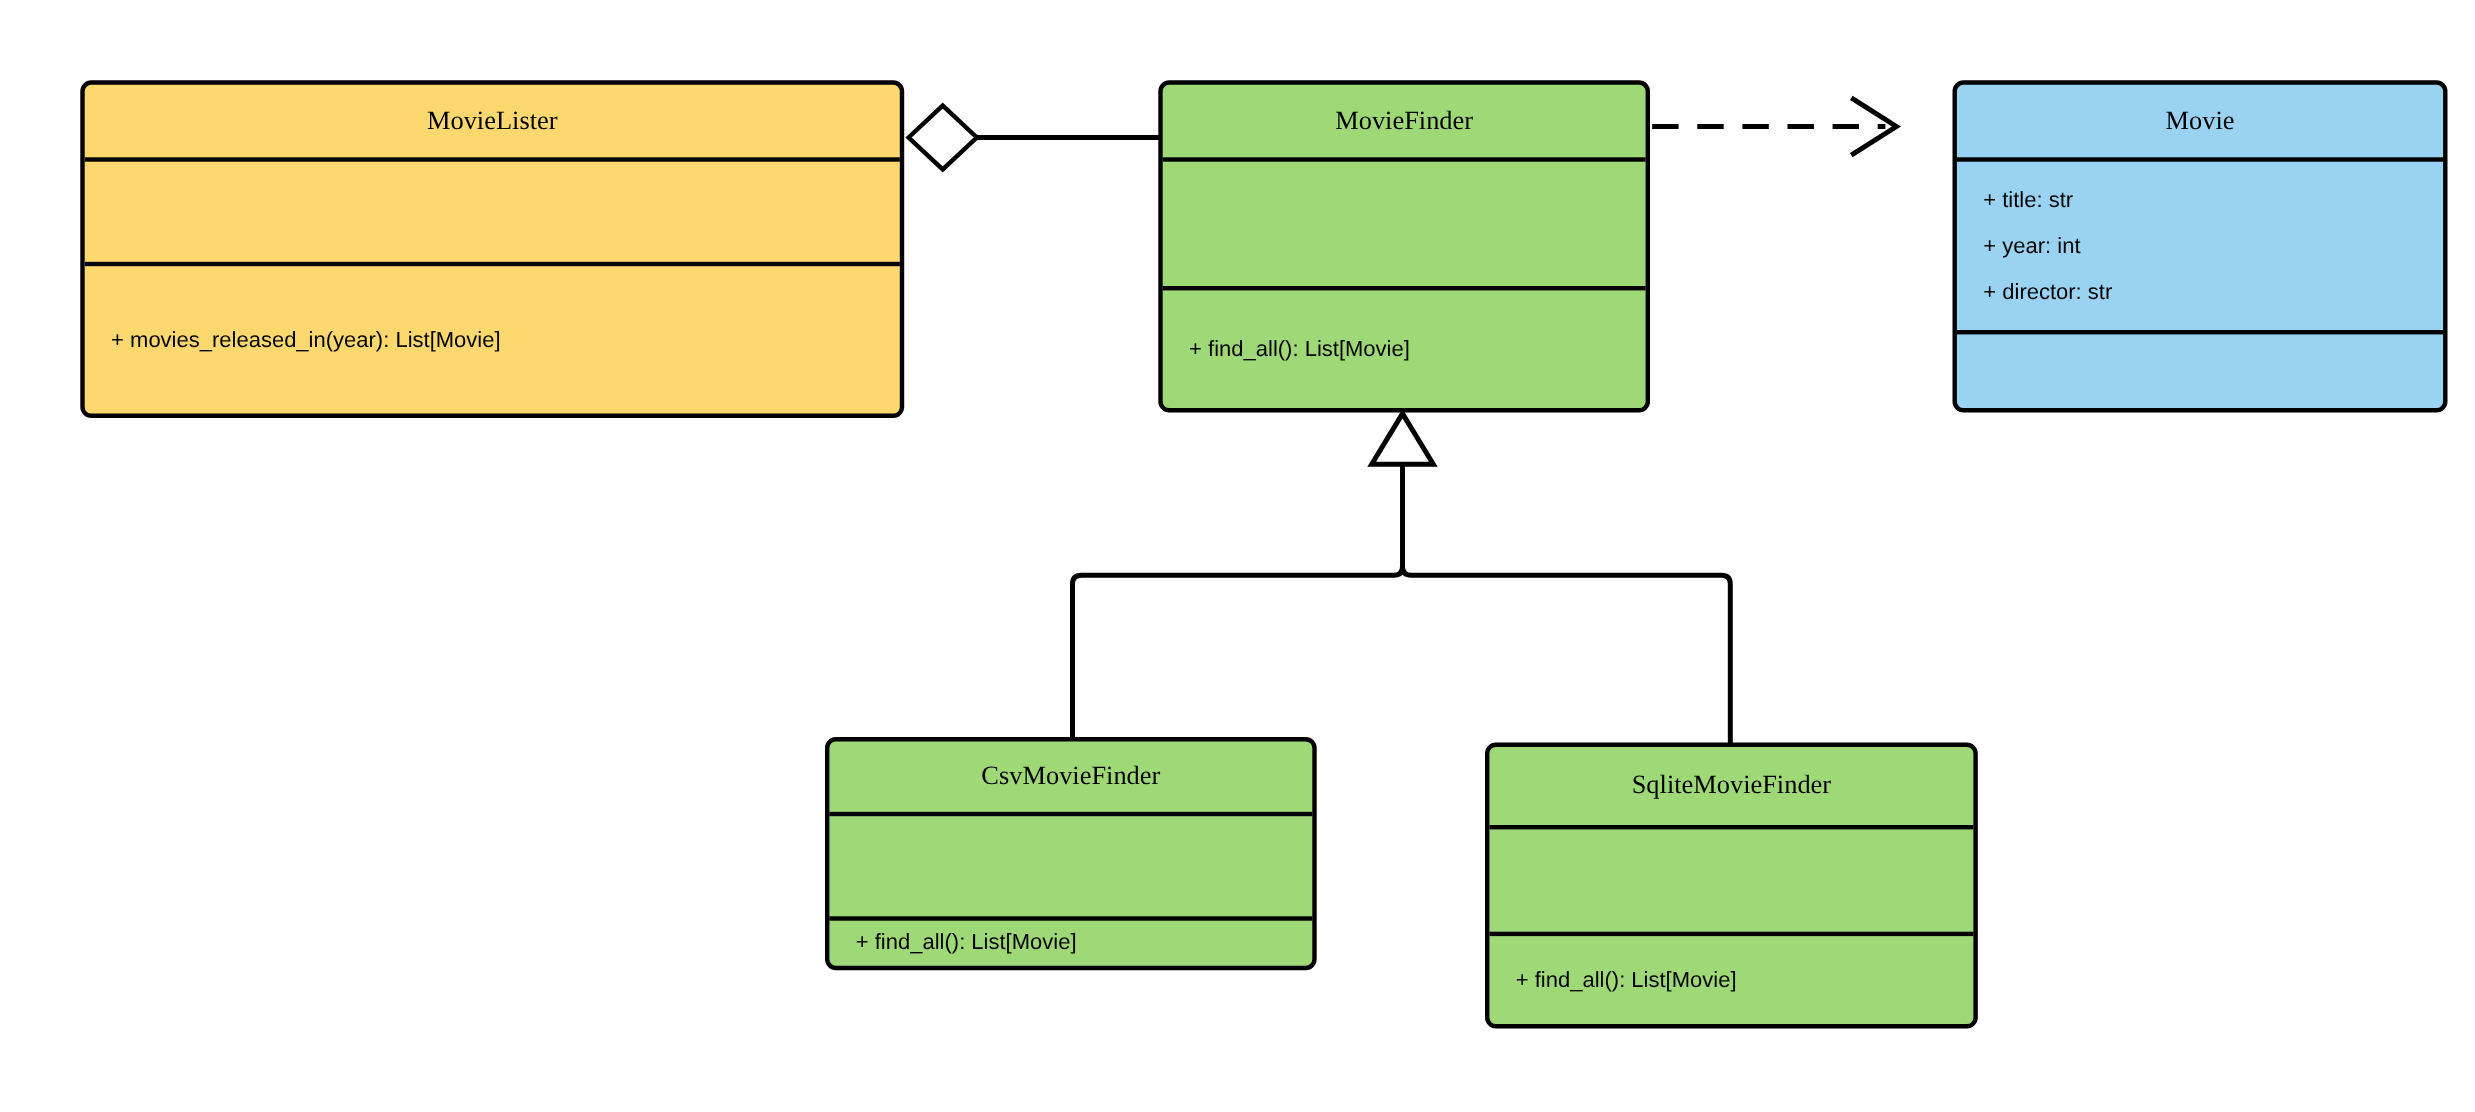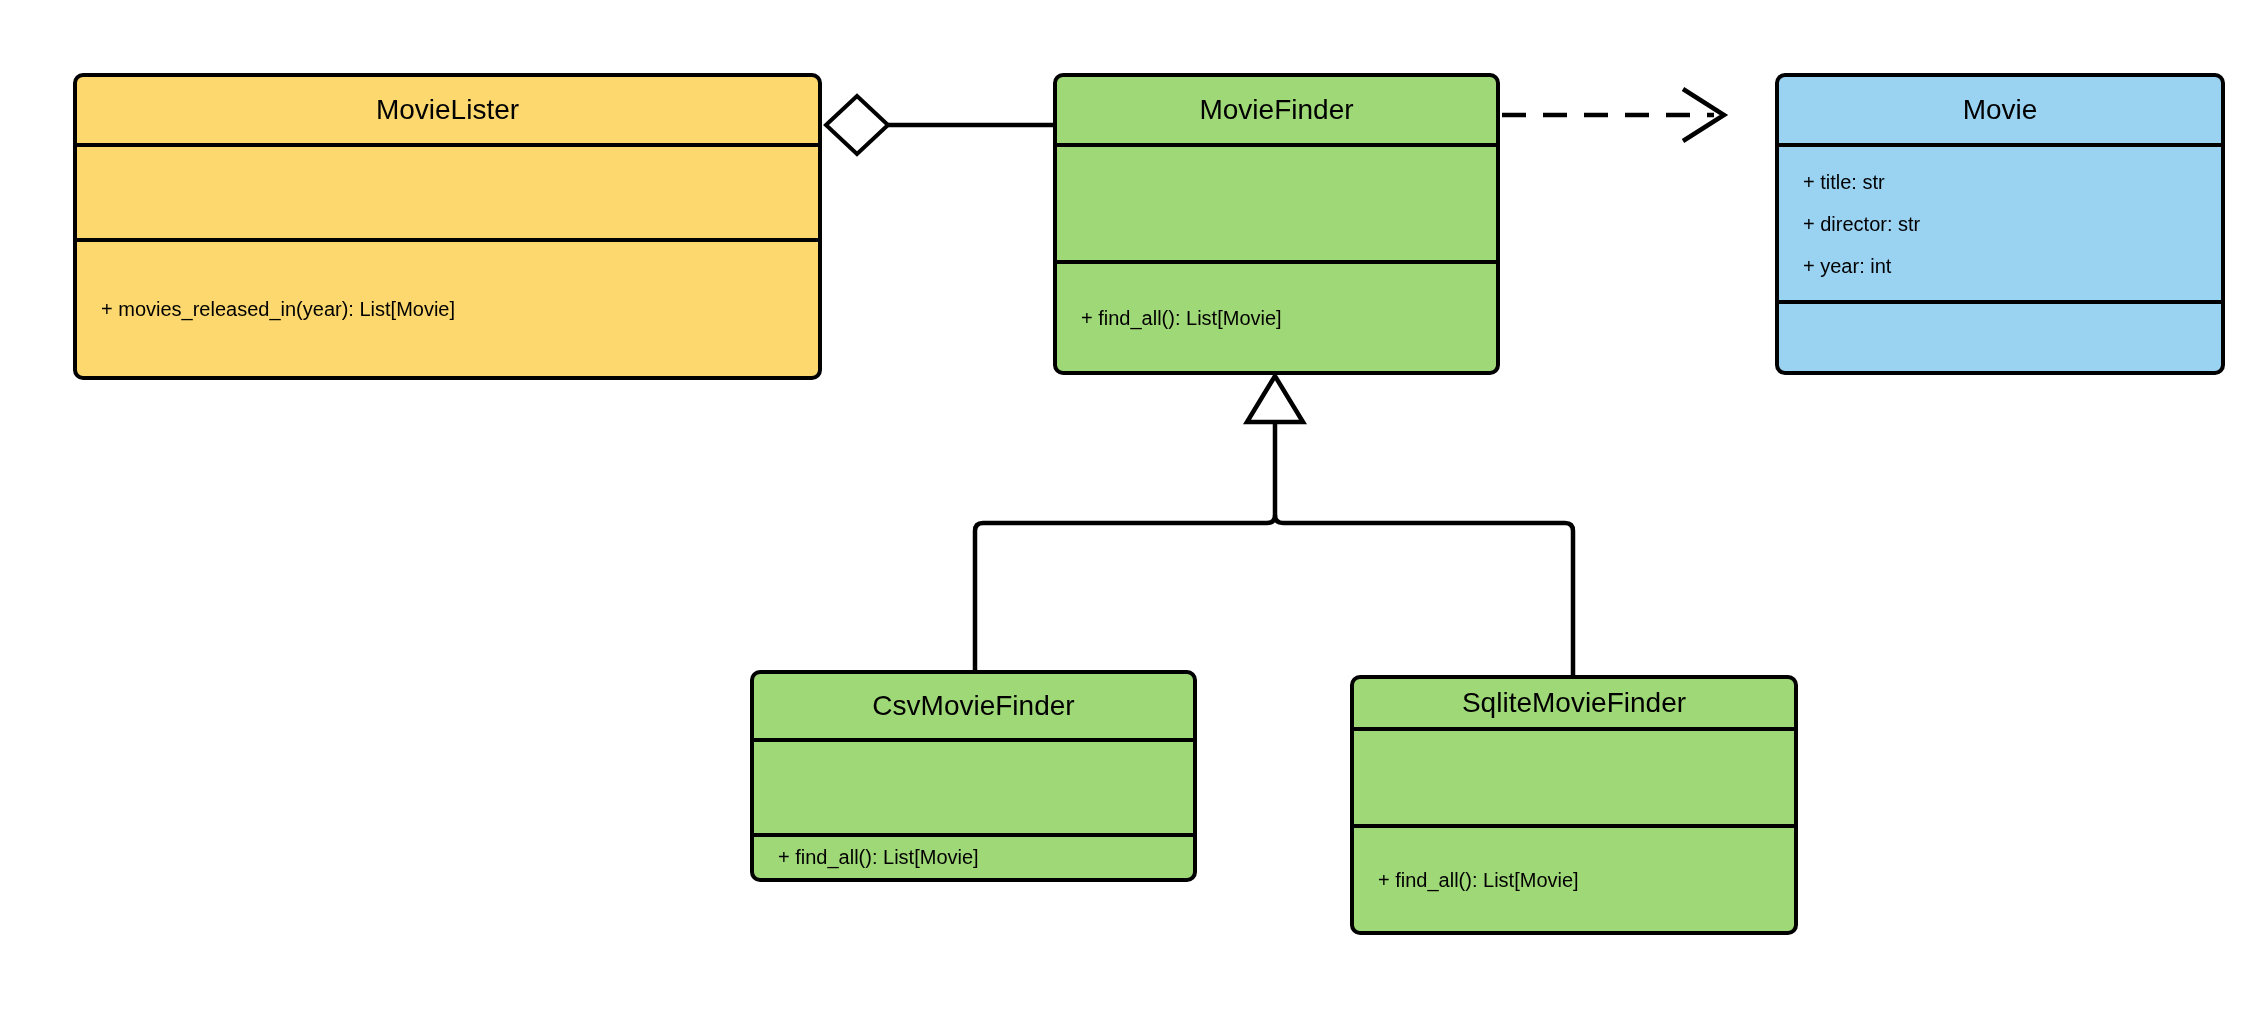--- a/index.html
+++ b/index.html
@@ -27,22 +27,23 @@
     border-radius: 10px;
     display: flex;
     flex-direction: column;
   }
 
   .uml-head {
     flex: 0 0 auto;
     display: flex;
     align-items: center;
     justify-content: center;
-    font-size: 28px;
+    font-size: 24px;
     white-space: nowrap;
+    font-family: Liberation Serif, serif;
   }
 
   .uml-section {
     border-top: 4px solid #000;
     display: flex;
     flex-direction: column;
     justify-content: center;
     padding-left: 24px;
     font-size: 20px;
     line-height: 42px;
@@ -89,35 +90,35 @@
     <div class="uml-section" style="height:117px"></div>
     <div class="uml-section uml-methods">
       <div>+ find_all(): List[Movie]</div>
     </div>
   </div>
 
   <div class="uml-class" style="left: 1727px; top: 73px; width: 450px; height: 302px; background-color: rgb(154, 210, 242); margin-left: 48px;">
     <div class="uml-head" style="height:66px">Movie</div>
     <div class="uml-section" style="height:157px">
       <div>+ title: str</div>
+      <div>+ year: int</div>
       <div>+ director: str</div>
-      <div>+ year: int</div>
     </div>
     <div class="uml-section uml-methods"></div>
   </div>
 
   <div class="uml-class" style="left: 750px; top: 670px; width: 447px; height: 212px; background-color: rgb(159, 216, 119);">
     <div class="uml-head" style="height:64px">CsvMovieFinder</div>
     <div class="uml-section" style="height:97px"></div>
     <div class="uml-section uml-methods">
       <div>+ find_all(): List[Movie]</div>
     </div>
   </div>
 
   <div class="uml-class" style="left: 1350px; top: 675px; width: 448px; height: 260px; background-color: rgb(159, 216, 119);">
-    <div class="uml-head" style="height:48px">SqliteMovieFinder</div>
+    <div class="uml-head" style="height:71px">SqliteMovieFinder</div>
     <div class="uml-section" style="height:97px"></div>
     <div class="uml-section uml-methods">
       <div>+ find_all(): List[Movie]</div>
     </div>
   </div>
 
 </div>
 
 </body></html>

